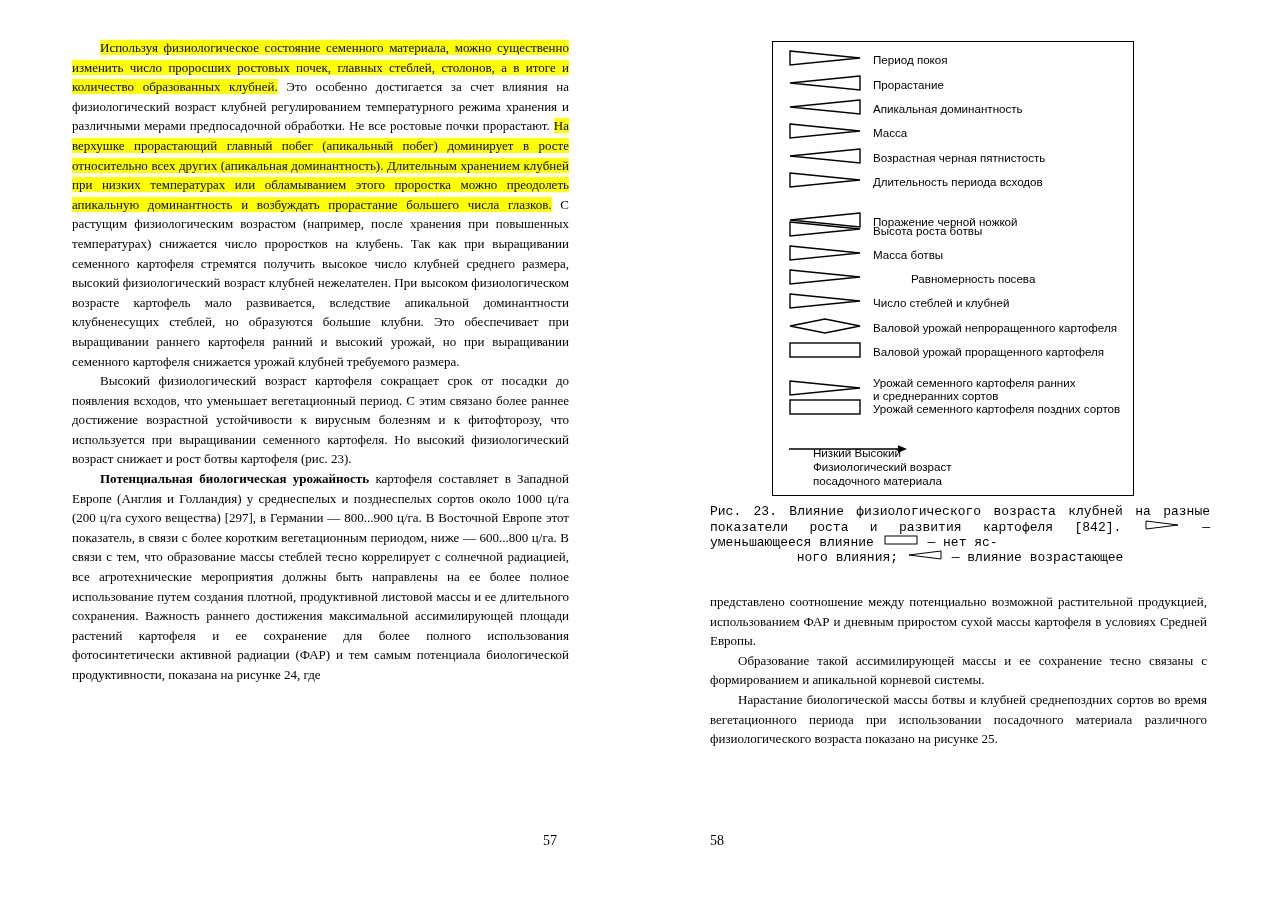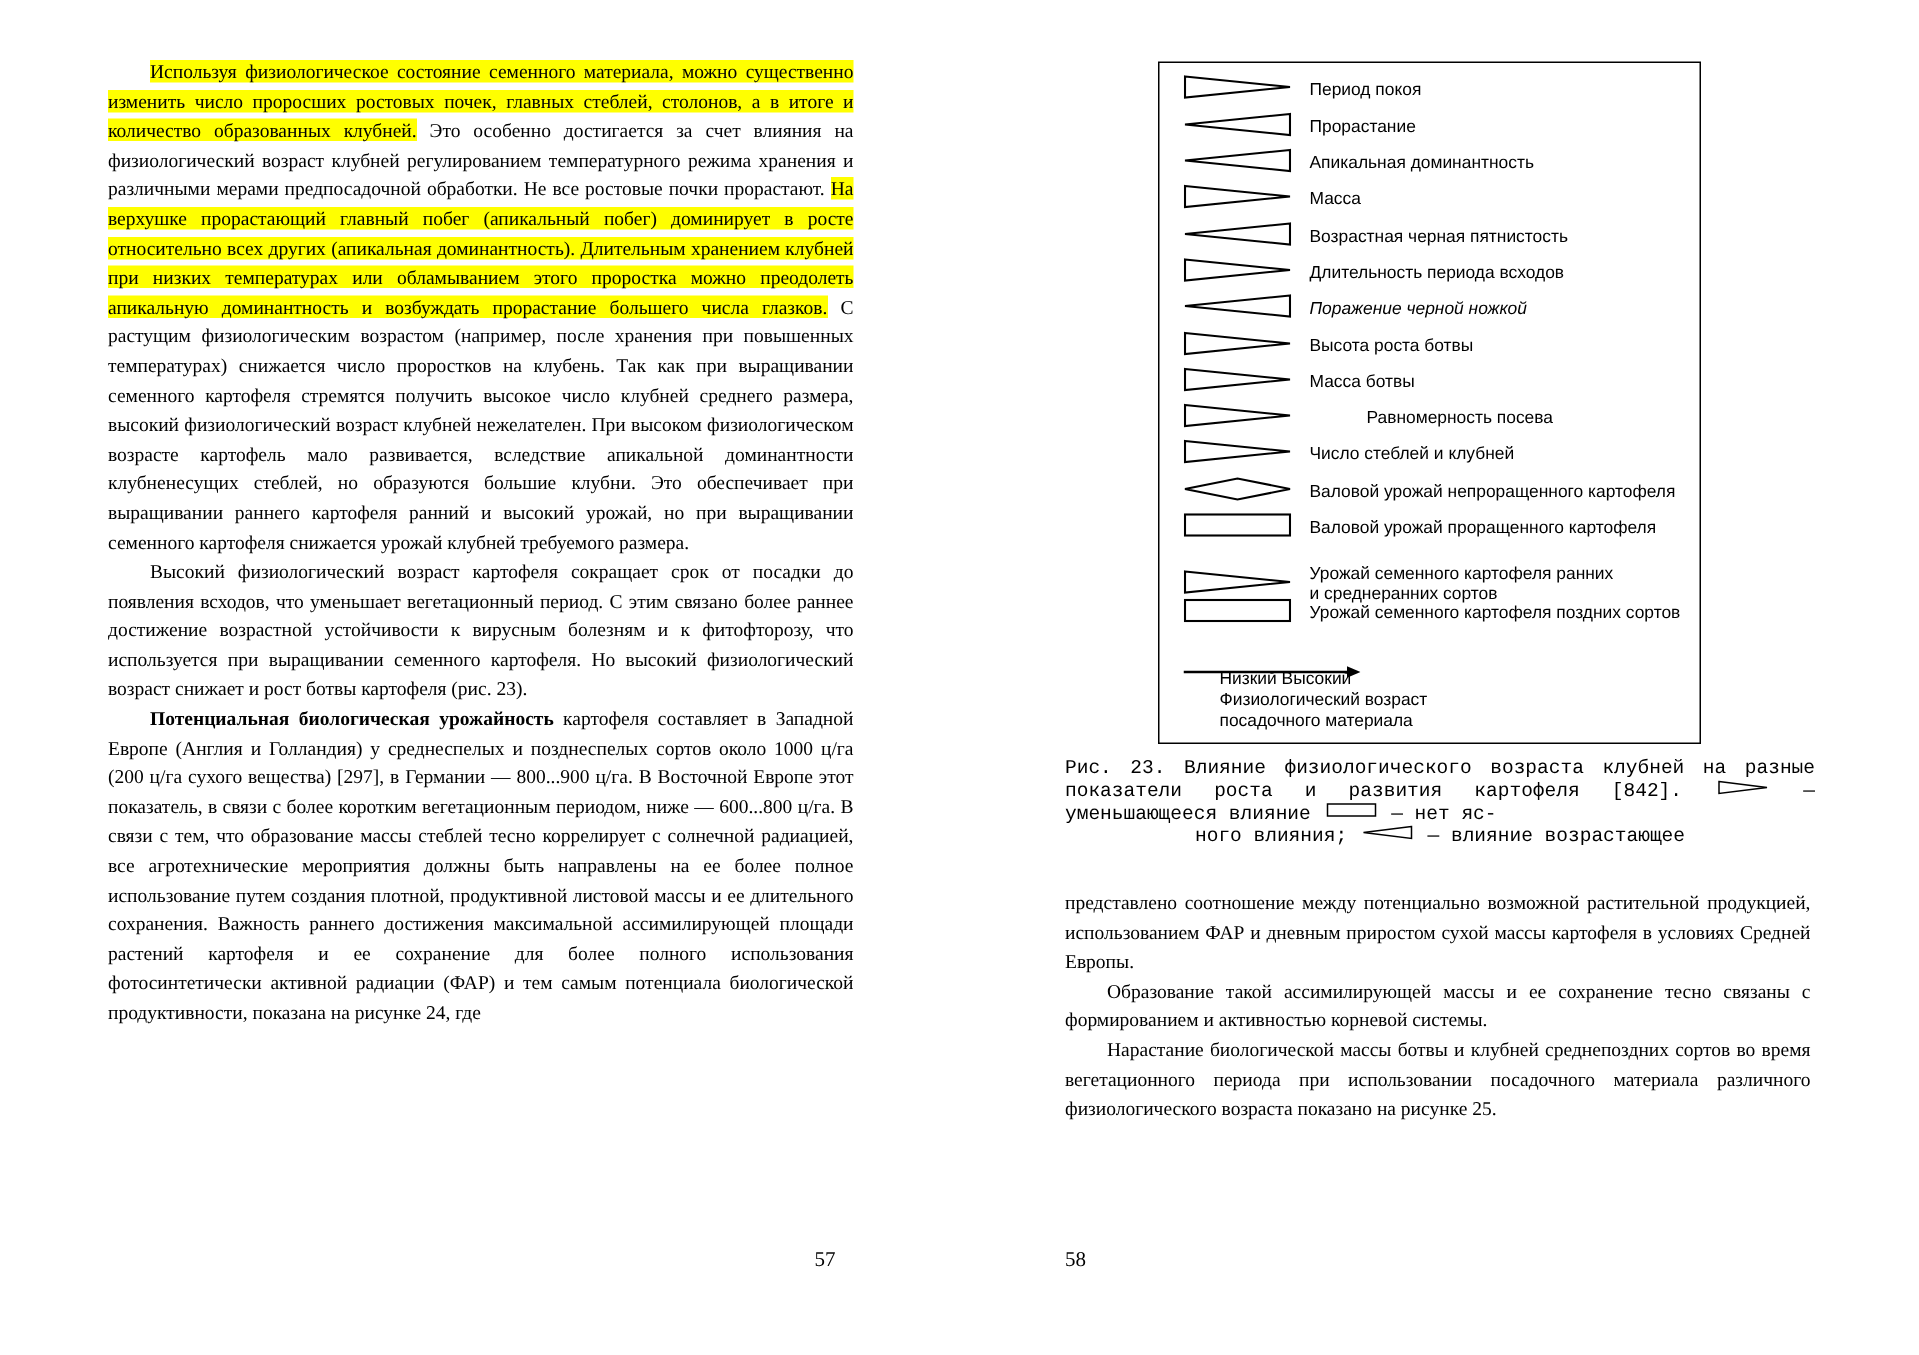--- a/index.html
+++ b/index.html
@@ -180,21 +180,21 @@
           <span class="legend-label">Возрастная черная пятнистость</span>
         </div>
         <div class="legend-row" style="top: 128px;">
           <span class="sym">
             <svg width="72" height="18" viewBox="0 0 72 18">
               <polygon points="1,2 71,9 1,16" fill="#fff" stroke="#000" stroke-width="1.4"></polygon>
             </svg>
           </span>
           <span class="legend-label">Длительность периода всходов</span>
         </div>
-        <div class="legend-row" style="top: 152px; font-style: italic;">
+        <div class="legend-row" style="top: 168px;">
           <span class="sym">
             <svg width="72" height="18" viewBox="0 0 72 18">
               <polygon points="71,2 1,9 71,16" fill="#fff" stroke="#000" stroke-width="1.4"></polygon>
             </svg>
           </span>
           <span class="legend-label">Поражение черной ножкой</span>
         </div>
         <div class="legend-row" style="top: 177px;">
           <span class="sym">
             <svg width="72" height="18" viewBox="0 0 72 18">
@@ -297,20 +297,20 @@
         <svg width="34" height="10" viewBox="0 0 34 10">
             <polygon points="33,1 1,5 33,9" fill="#fff" stroke="#000" stroke-width="1"></polygon>
           </svg>
       </span>
       <span>— влияние возрастающее</span>
     </span>
   </div>
 
   <div class="right-text-block">
     <p class="body-text no-indent">представлено соотношение между потенциально возможной растительной продукцией, использованием ФАР и дневным приростом сухой массы картофеля в условиях Средней Европы.</p>
-    <p class="body-text">Образование такой ассимилирующей массы и ее сохранение тесно связаны с формированием и активностью корневой системы.</p>
+    <p class="body-text">Образование такой ассимилирующей массы и ее сохранение тесно связаны с формированием и апикальной корневой системы.</p>
     <p class="body-text">Нарастание биологической массы ботвы и клубней среднепоздних сортов во время вегетационного периода при использовании посадочного материала различного физиологического возраста показано на рисунке 25.</p>
   </div>
 
   <div class="page-num" id="page-num-left">57</div>
   <div class="page-num" id="page-num-right">58</div>
 
 </div>
 
 </body></html>

